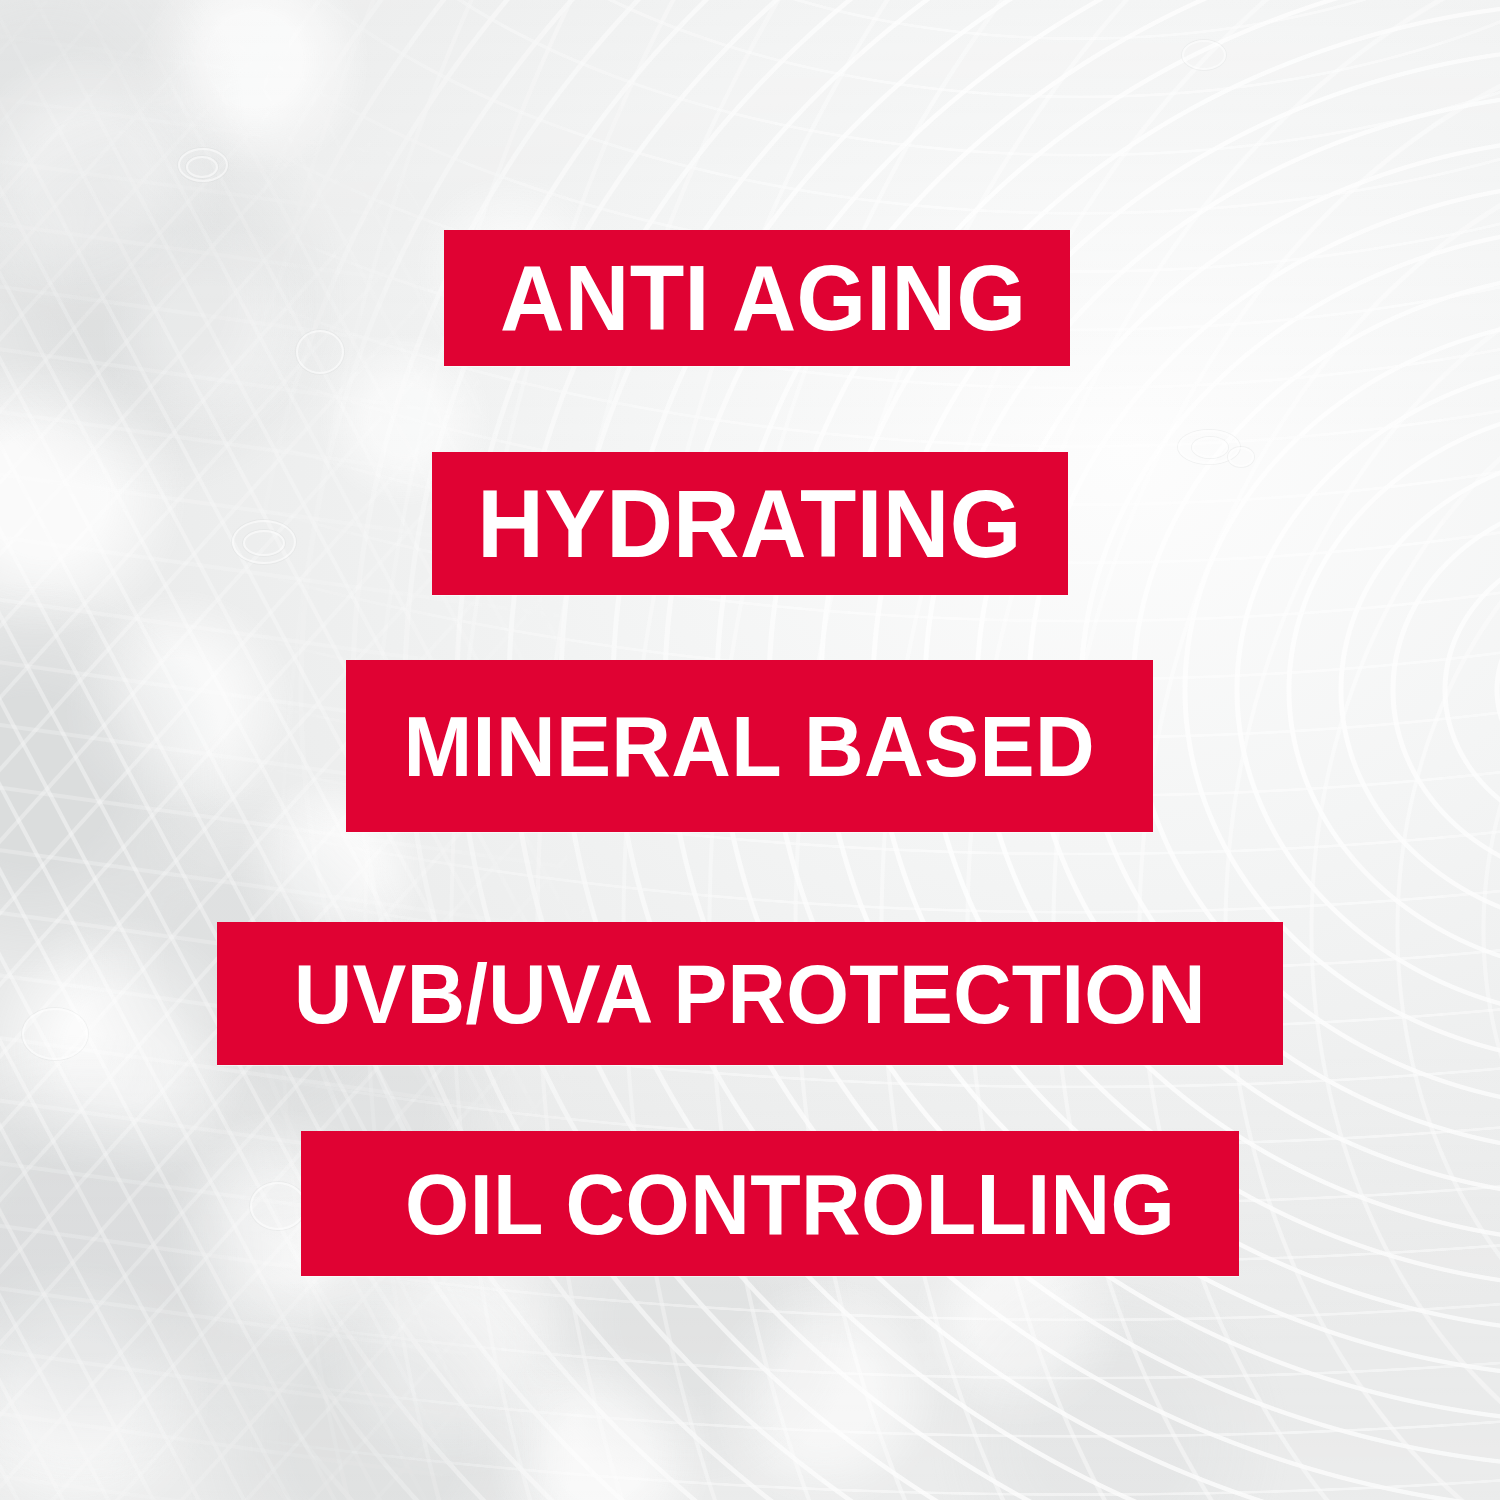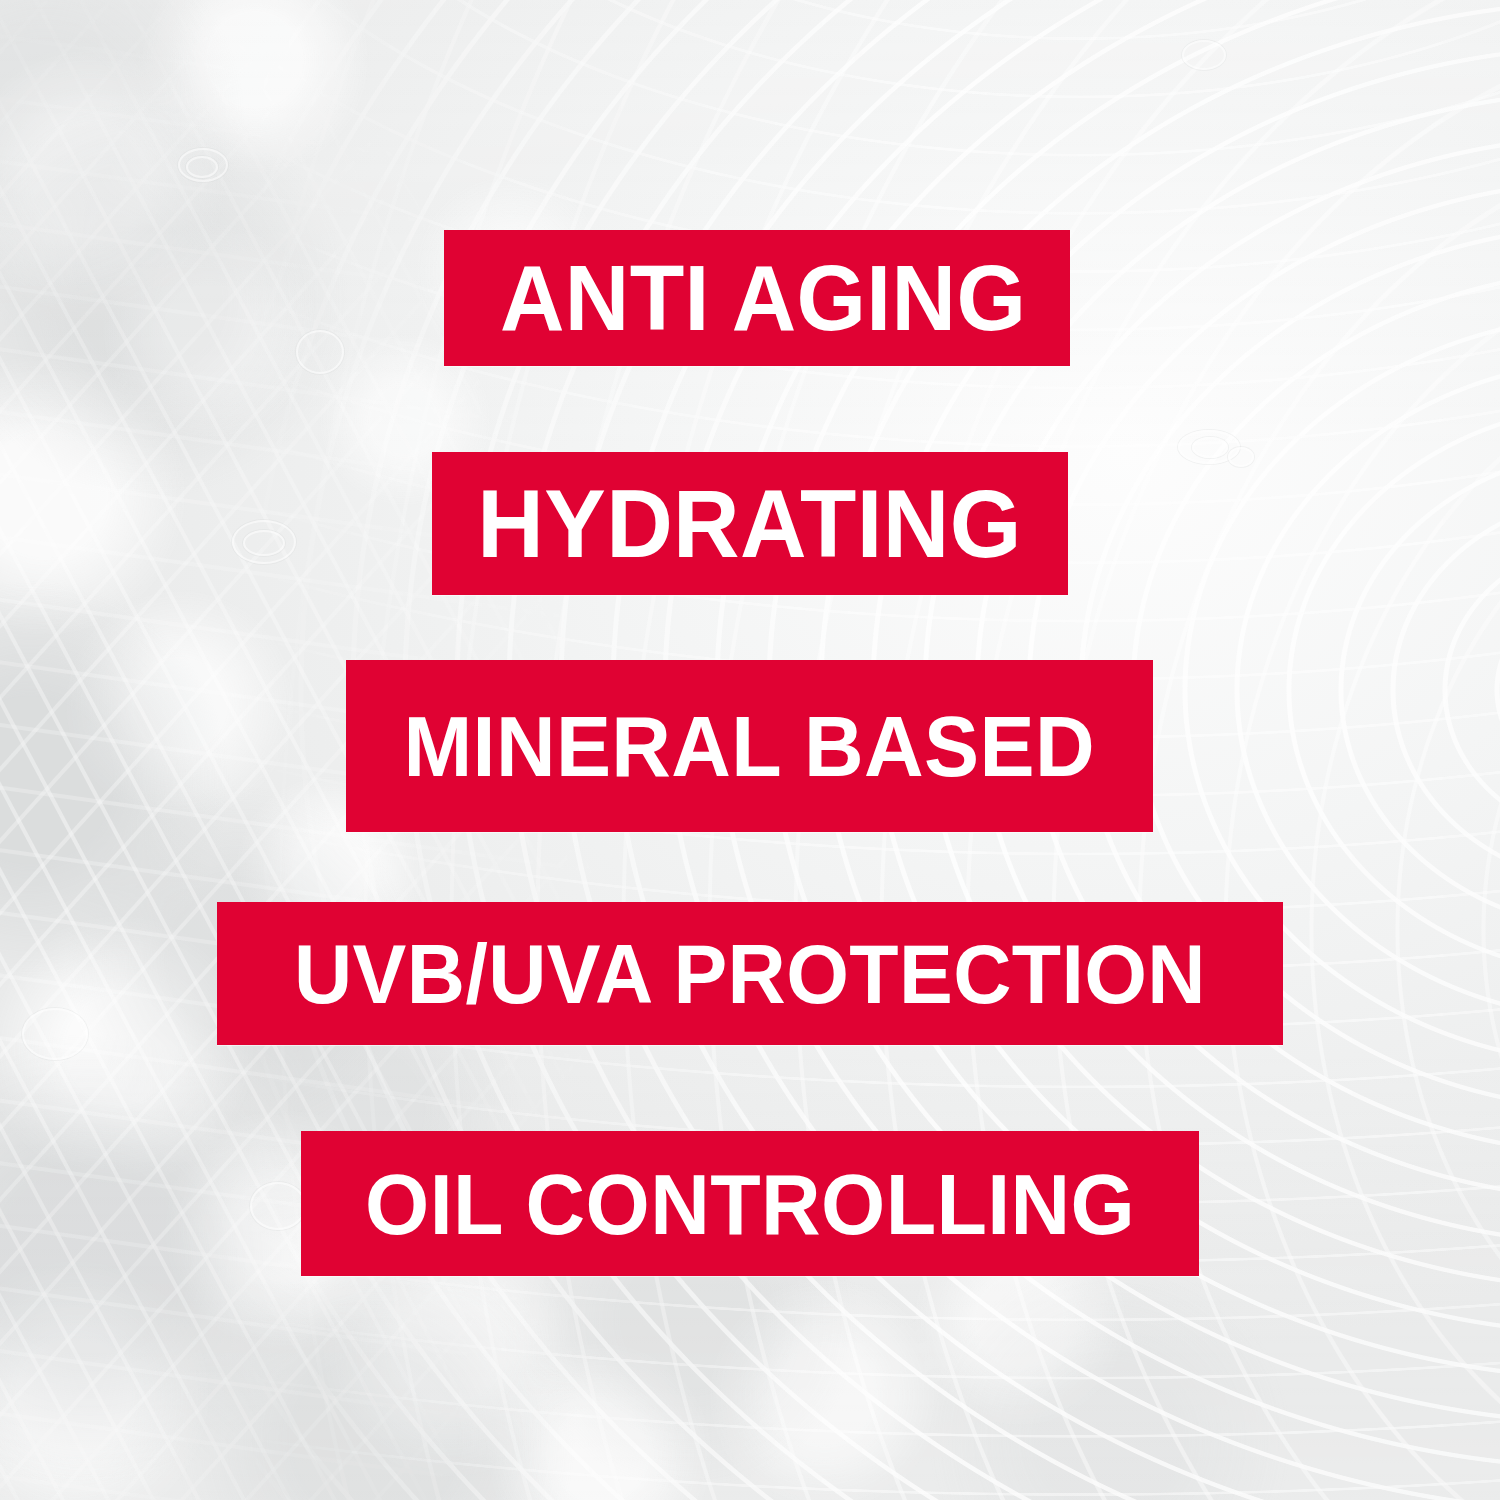--- a/index.html
+++ b/index.html
@@ -187,21 +187,21 @@
   </div>
 
   <div class="banner" id="banner-1" style="background: rgb(224, 2, 51); align-items: center;">
     <span class="banner-label" style="color: rgb(255, 255, 255); font-size: 96px;">HYDRATING</span>
   </div>
 
   <div class="banner" id="banner-2" style="background: rgb(224, 2, 51);">
     <span class="banner-label" style="color: rgb(255, 255, 255); font-size: 86px;">MINERAL BASED</span>
   </div>
 
-  <div class="banner" id="banner-3" style="background: rgb(224, 2, 51);">
+  <div class="banner" id="banner-3" style="background: rgb(224, 2, 51); margin-top: 20px;">
     <span class="banner-label" style="color: rgb(255, 255, 255);">UVB/UVA PROTECTION</span>
   </div>
 
-  <div class="banner" id="banner-4" style="background: rgb(224, 2, 51);">
+  <div class="banner" id="banner-4" style="background: rgb(224, 2, 51); padding-left: 40px;">
     <span class="banner-label" style="color: rgb(255, 255, 255); font-size: 86px;">OIL CONTROLLING</span>
   </div>
 
 </div>
 
 </body></html>

